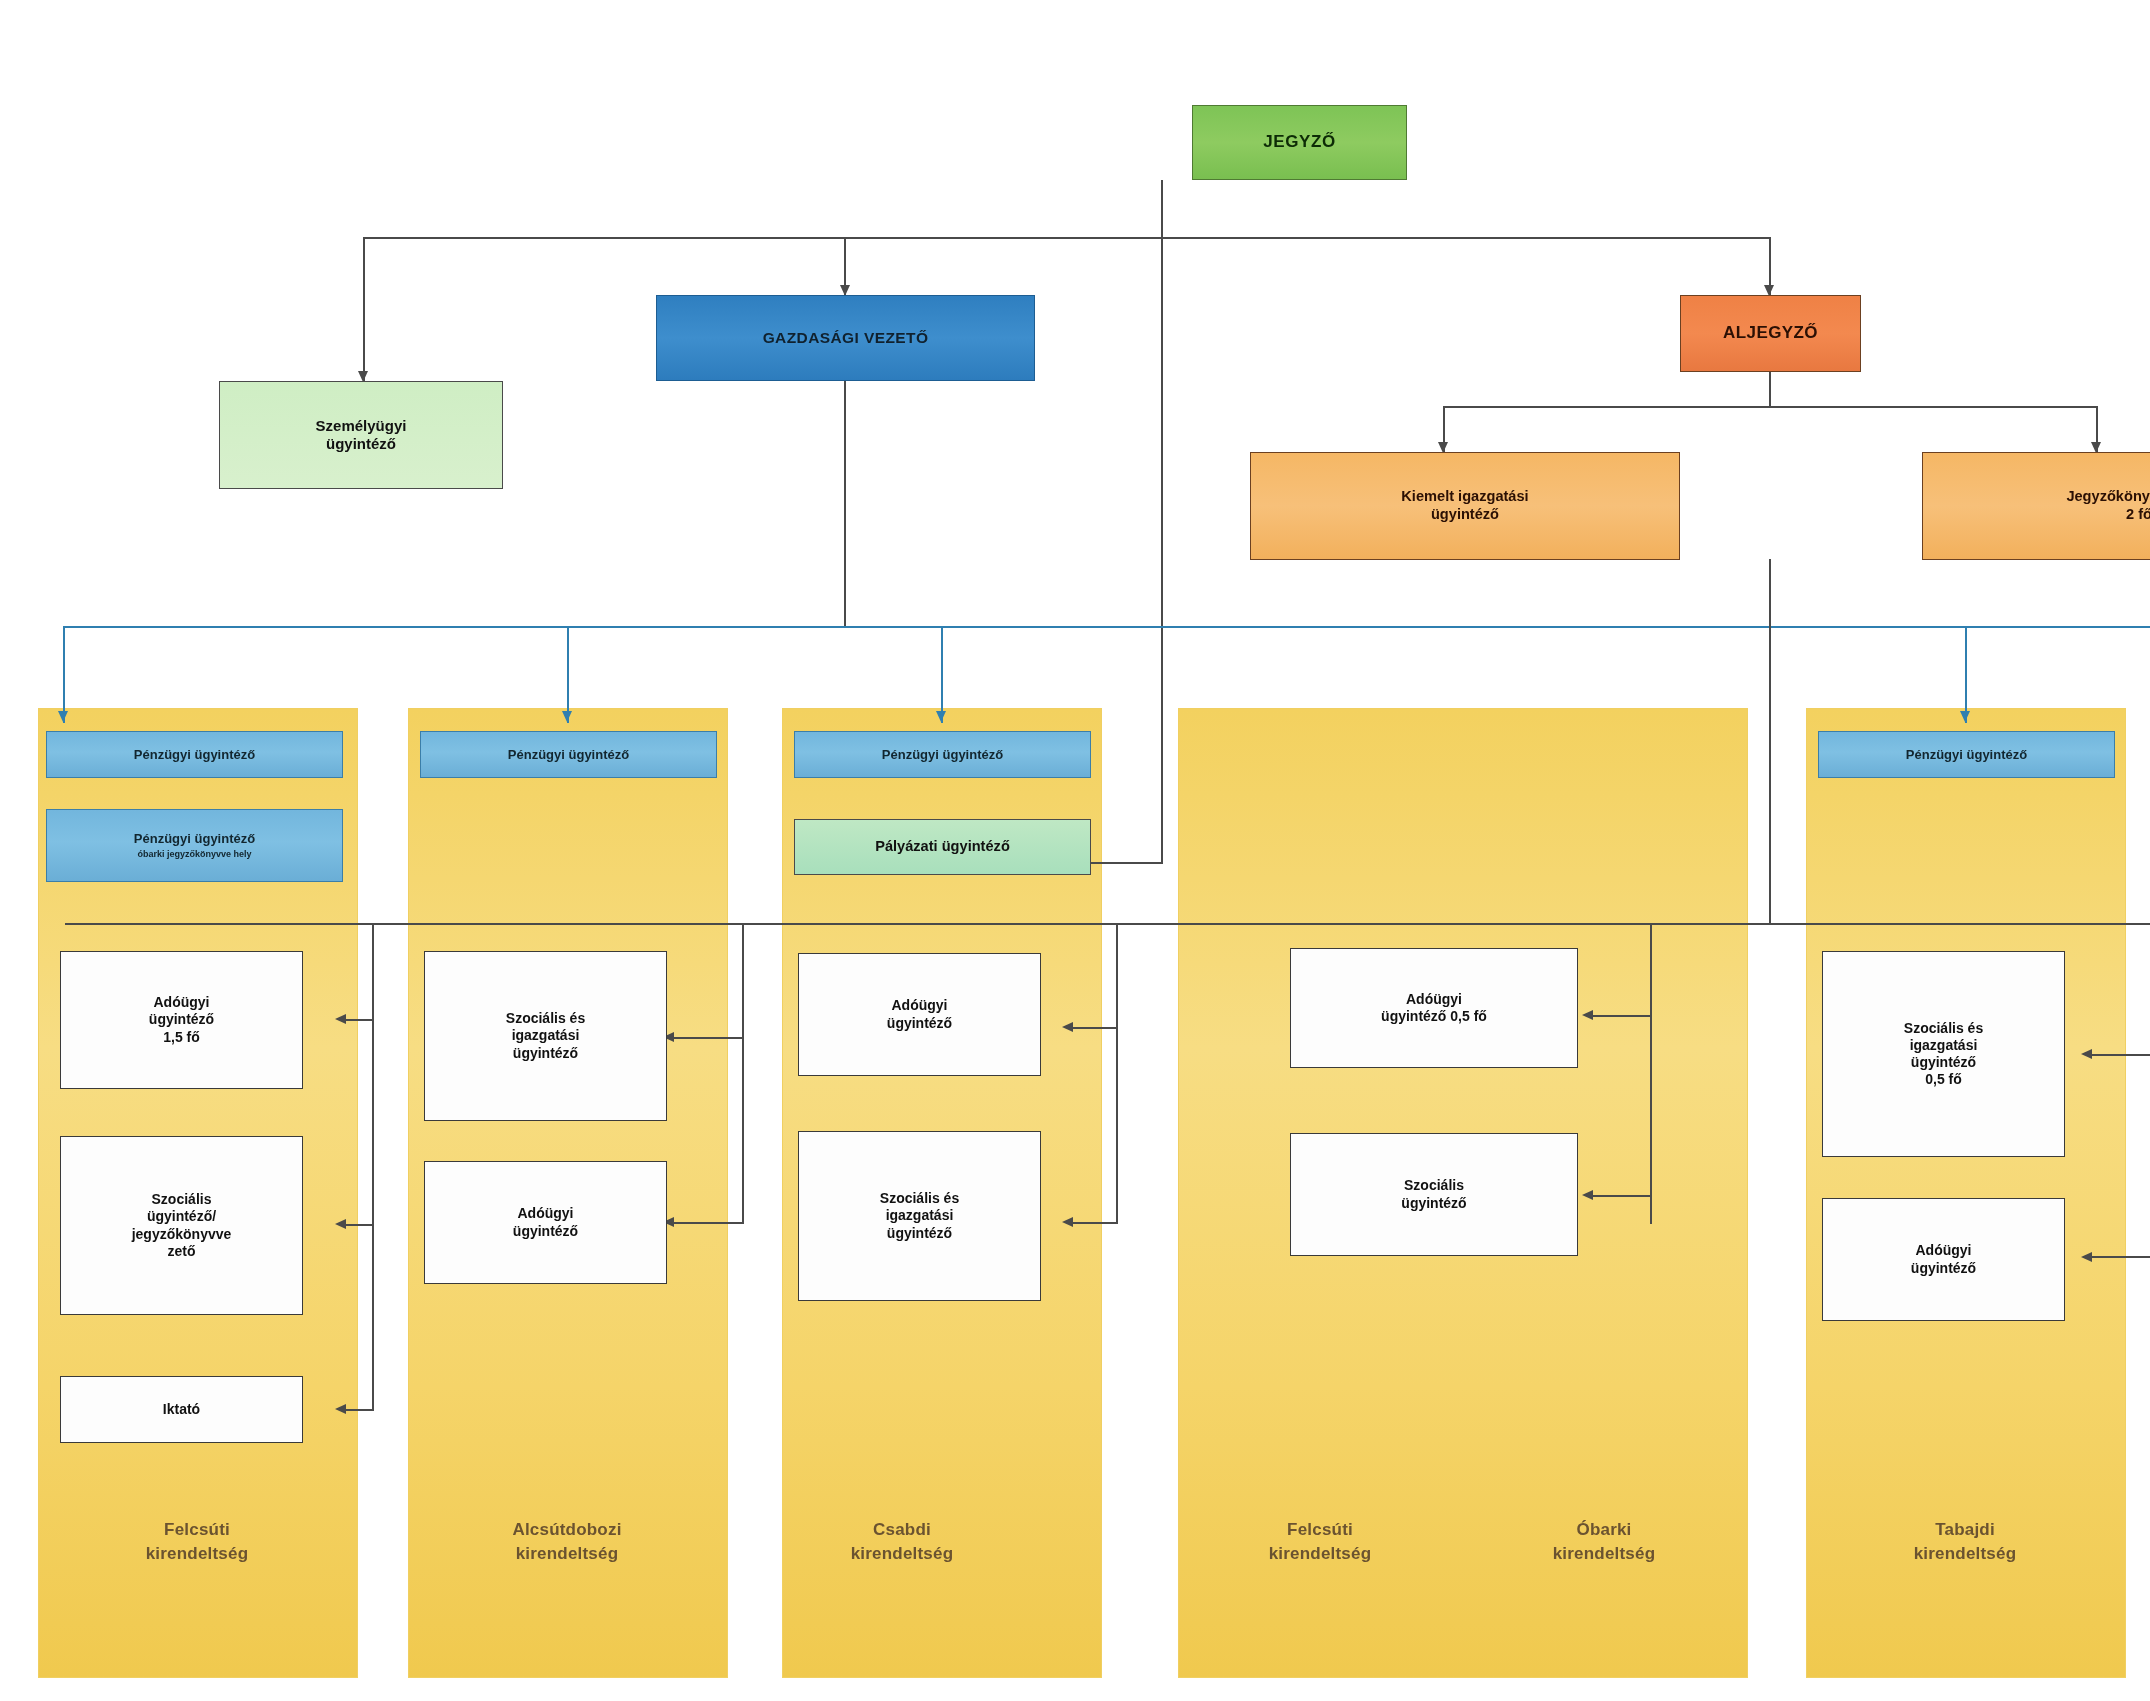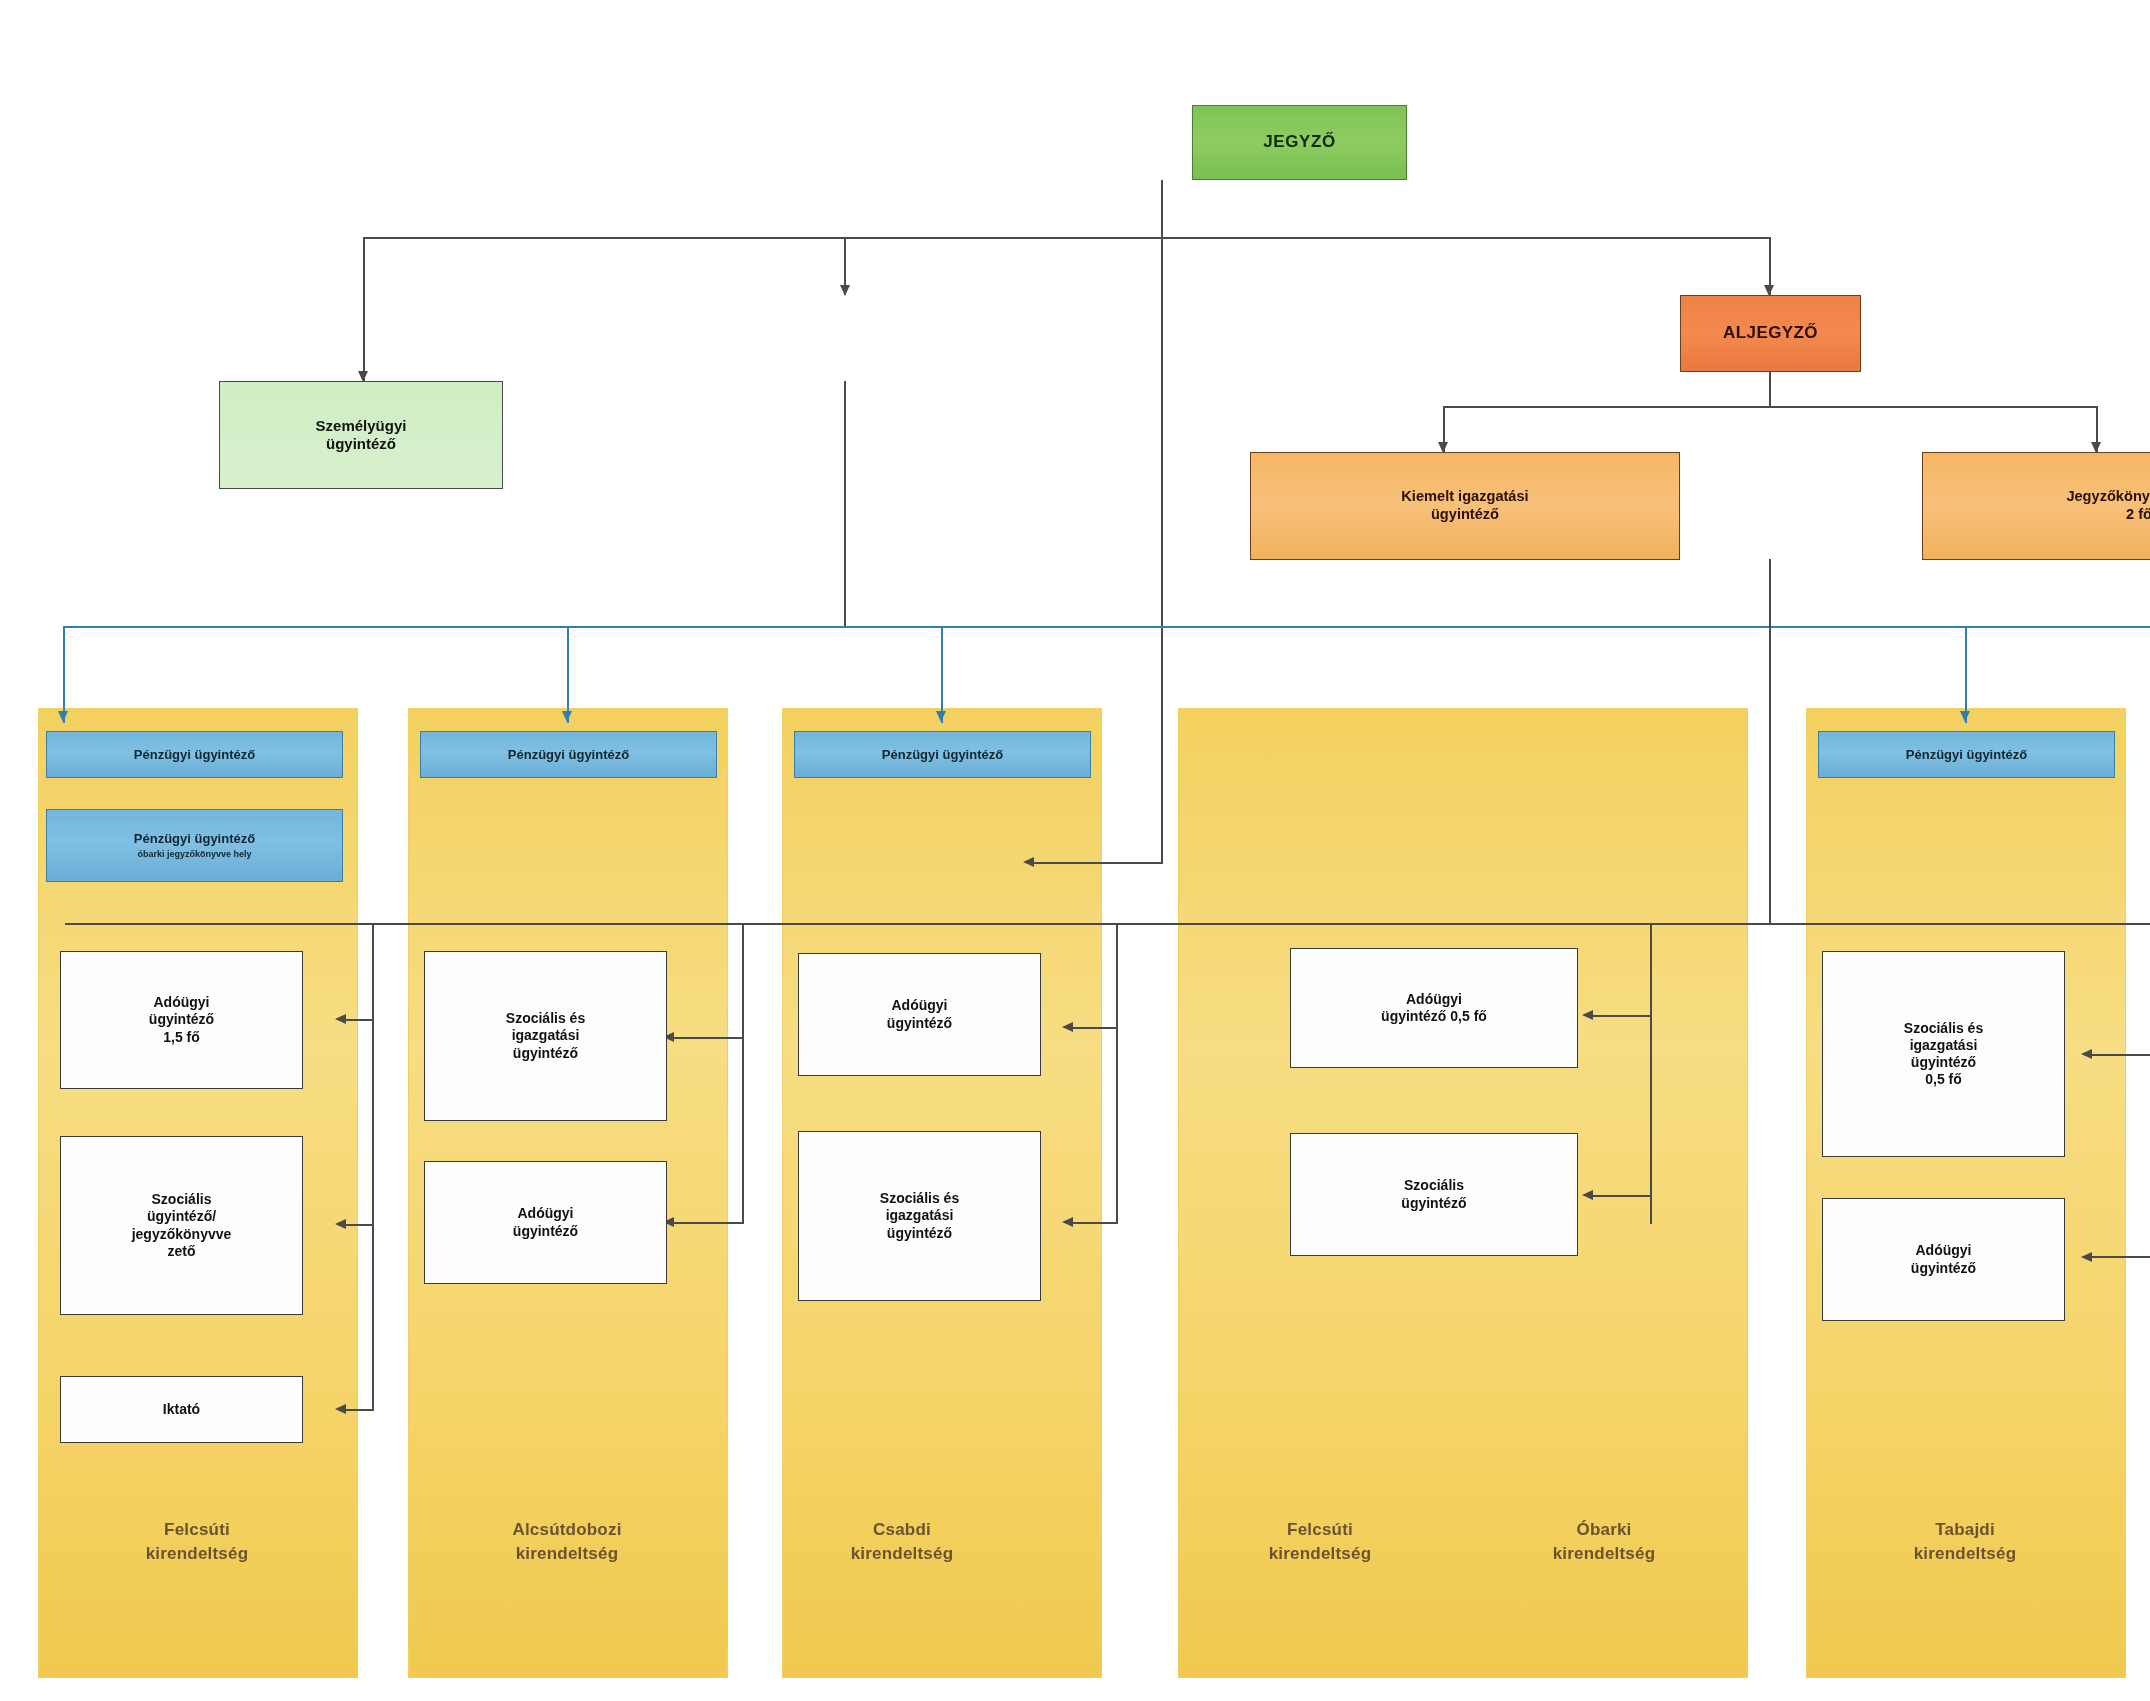--- a/index.html
+++ b/index.html
@@ -207,20 +207,23 @@
 
   <div class="box b-green" style="left:1192px;top:105px;width:215px;height:75px;">
     <span>JEGYZŐ</span>
   </div>
 
   <div class="box b-lightgreen" style="left:219px;top:381px;width:284px;height:108px;">
     <span>Személyügyi</span>
     <span>ügyintéző</span>
   </div>
 
+  <div class="box b-blue-hdr" style="left:656px;top:295px;width:379px;height:86px;">
+    <span>GAZDASÁGI VEZETŐ</span>
+  </div>
 
   <div class="box b-orange-hdr" style="left:1680px;top:295px;width:181px;height:77px;">
     <span>ALJEGYZŐ</span>
   </div>
 
   <div class="box b-orange" style="left:1250px;top:452px;width:430px;height:108px;">
     <span>Kiemelt igazgatási</span>
     <span>ügyintéző</span>
   </div>
 
@@ -268,20 +271,23 @@
     <span>ügyintéző</span>
   </div>
   <div class="panel-label" style="left:408px;top:1518px;width:318px;">
     <div>Alcsútdobozi</div>
     <div>kirendeltség</div>
   </div>
 
   <div class="box b-blue" style="left:794px;top:731px;width:297px;height:47px;">
     <span>Pénzügyi ügyintéző</span>
   </div>
+  <div class="box b-mintgreen" style="left:794px;top:819px;width:297px;height:56px;">
+    <span>Pályázati ügyintéző</span>
+  </div>
   <div class="box b-white" style="left:798px;top:953px;width:243px;height:123px;">
     <span>Adóügyi</span>
     <span>ügyintéző</span>
   </div>
   <div class="box b-white" style="left:798px;top:1131px;width:243px;height:170px;">
     <span>Szociális és</span>
     <span>igazgatási</span>
     <span>ügyintéző</span>
   </div>
   <div class="panel-label" style="left:743px;top:1518px;width:318px;">

